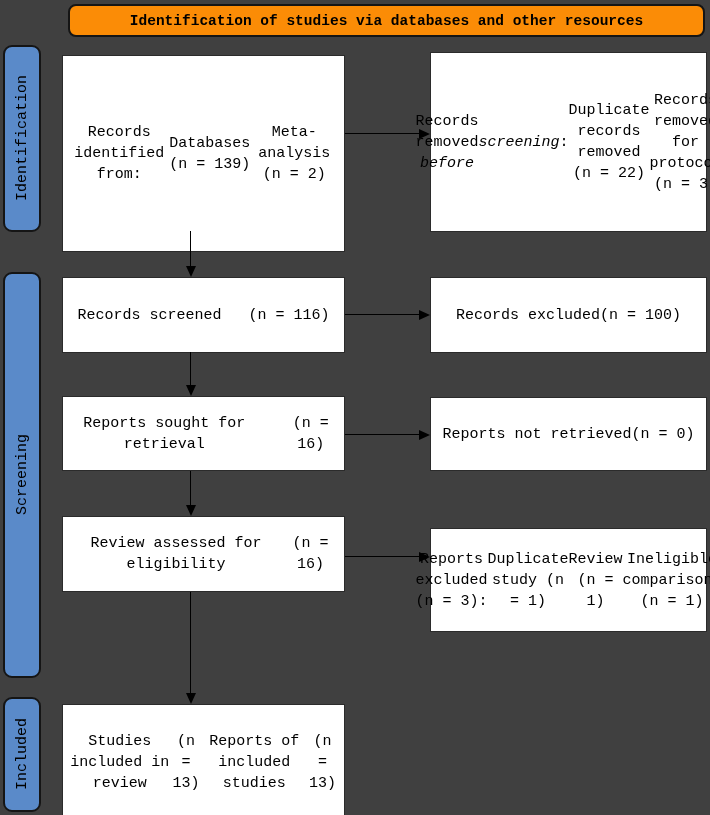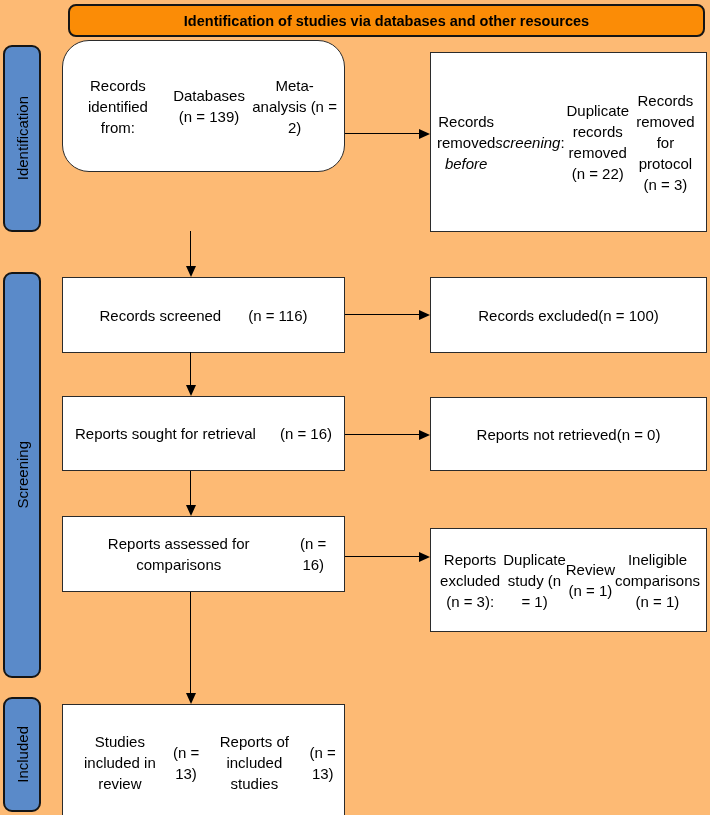--- a/index.html
+++ b/index.html
@@ -1,18 +1,18 @@
 <!DOCTYPE html>
 <html><head>
 <meta charset="utf-8">
 <style>
   html,body{margin:0;padding:0;background:#ffffff;}
   #stage{
-    position:relative;width:710px;height:815px;background:#fdba74;
-    font-family:Liberation Sans, sans-serif;color:#000;
+    position:relative;width:710px;height:815px;background:#404040;
+    font-family:Liberation Mono, monospace;color:#000;
   }
   .banner{
     position:absolute;left:68px;top:4px;width:637px;height:33px;
     background:#FB8C06;border:2px solid #151515;border-radius:8px;
     display:flex;align-items:center;justify-content:center;
     font-weight:bold;font-size:14.5px;box-sizing:border-box;
   }
   .sideband{
     position:absolute;left:3px;width:38px;
     background:#5A8AC9;border:2px solid #151515;border-radius:9px;
@@ -50,38 +50,38 @@
   <div class="sideband" style="top:45px;height:187px;">
     <span class="vtext">Identification</span>
   </div>
   <div class="sideband" style="top:272px;height:406px;">
     <span class="vtext">Screening</span>
   </div>
   <div class="sideband" style="top:697px;height:115px;">
     <span class="vtext">Included</span>
   </div>
 
-  <div class="box colL" style="top:40px;height:132px;border-radius:27px;">
+  <div class="box colL" style="top:55px;height:197px;">
     <div>Records identified from:</div>
     <div>Databases (n = 139)</div>
     <div>Meta-analysis (n = 2)</div>
   </div>
 
   <div class="box colL" style="top:277px;height:76px;gap:27px;">
     <div>Records screened</div>
     <div>(n = 116)</div>
   </div>
 
   <div class="box colL" style="top:396px;height:75px;gap:24px;">
     <div>Reports sought for retrieval</div>
     <div>(n = 16)</div>
   </div>
 
   <div class="box colL" style="top:516px;height:76px;">
-    <div>Reports assessed for comparisons</div>
+    <div>Review assessed for eligibility</div>
     <div>(n = 16)</div>
   </div>
 
   <div class="box colL" style="top:704px;height:117px;">
     <div>Studies included in review</div>
     <div>(n = 13)</div>
     <div>Reports of included studies</div>
     <div>(n = 13)</div>
   </div>
 

